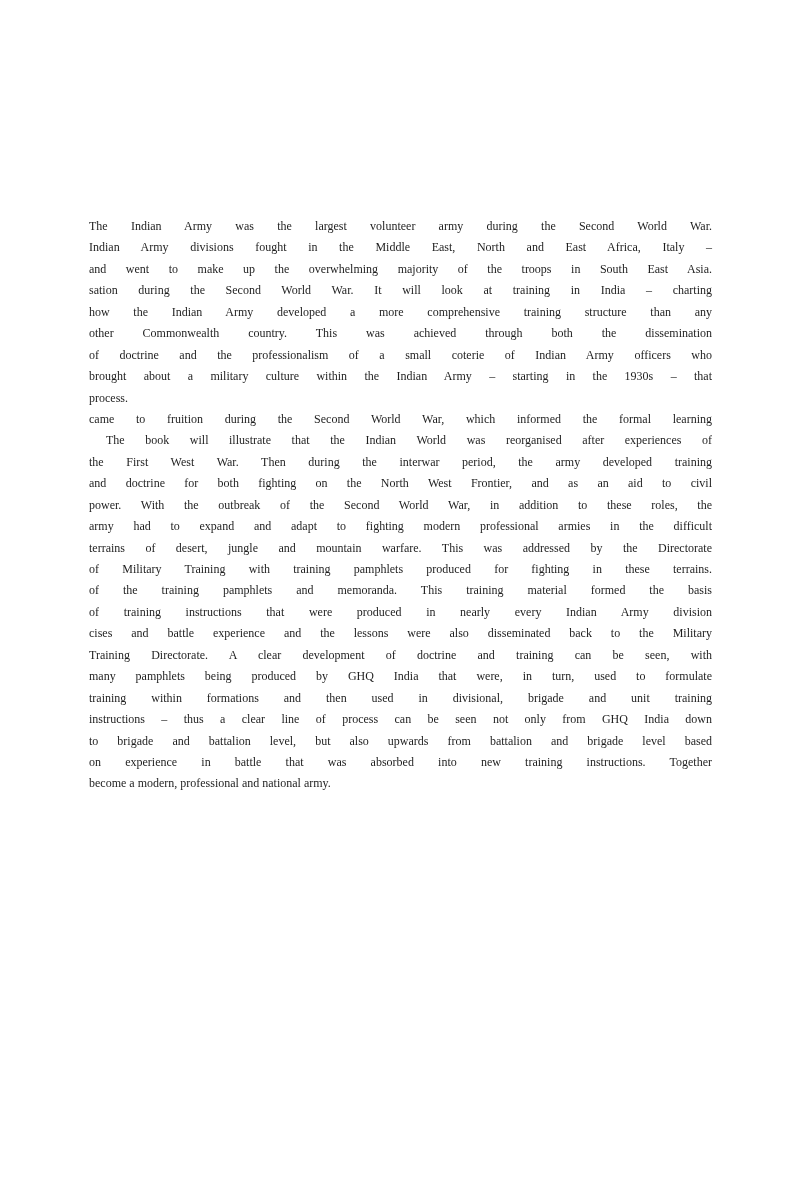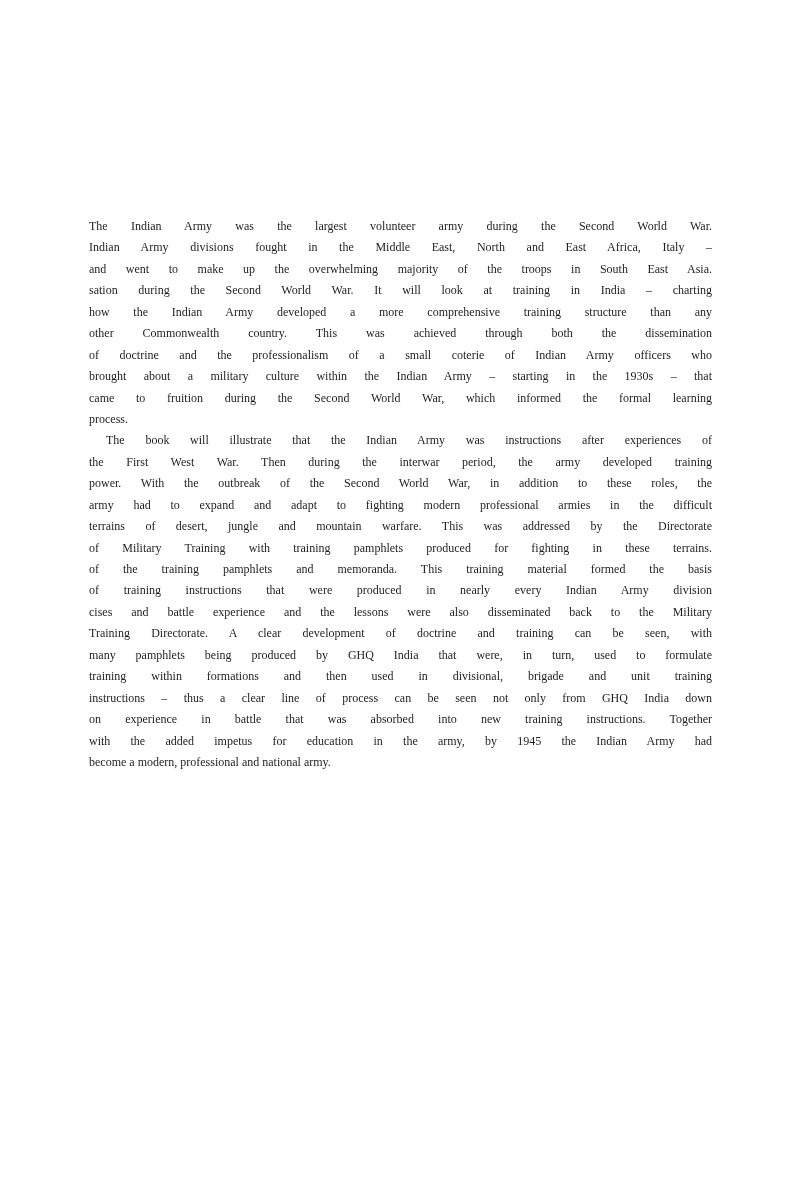--- a/index.html
+++ b/index.html
@@ -54,37 +54,38 @@
 
     <div class="paragraph">
       <span class="line">The Indian Army was the largest volunteer army during the Second World War.</span>
       <span class="line">Indian Army divisions fought in the Middle East, North and East Africa, Italy –</span>
       <span class="line">and went to make up the overwhelming majority of the troops in South East Asia.</span>
       <span class="line">sation during the Second World War. It will look at training in India – charting</span>
       <span class="line">how the Indian Army developed a more comprehensive training structure than any</span>
       <span class="line">other Commonwealth country. This was achieved through both the dissemination</span>
       <span class="line">of doctrine and the professionalism of a small coterie of Indian Army officers who</span>
       <span class="line">brought about a military culture within the Indian Army – starting in the 1930s – that</span>
+      <span class="line last">process.</span>
       <span class="line">came to fruition during the Second World War, which informed the formal learning</span>
-      <span class="line last">process.</span>
     </div>
 
     <div class="paragraph">
-      <span class="line indent">The book will illustrate that the Indian Army was instructions after experiences of</span>
+      <span class="line indent">The book will illustrate that the Indian World was reorganised after experiences of</span>
       <span class="line">the First West War. Then during the interwar period, the army developed training</span>
+      <span class="line">and doctrine for both fighting on the North West Frontier, and as an aid to civil</span>
       <span class="line">power. With the outbreak of the Second World War, in addition to these roles, the</span>
       <span class="line">army had to expand and adapt to fighting modern professional armies in the difficult</span>
       <span class="line">terrains of desert, jungle and mountain warfare. This was addressed by the Directorate</span>
       <span class="line">of Military Training with training pamphlets produced for fighting in these terrains.</span>
       <span class="line">of the training pamphlets and memoranda. This training material formed the basis</span>
       <span class="line">of training instructions that were produced in nearly every Indian Army division</span>
       <span class="line">cises and battle experience and the lessons were also disseminated back to the Military</span>
       <span class="line">Training Directorate. A clear development of doctrine and training can be seen, with</span>
       <span class="line">many pamphlets being produced by GHQ India that were, in turn, used to formulate</span>
       <span class="line">training within formations and then used in divisional, brigade and unit training</span>
       <span class="line">instructions – thus a clear line of process can be seen not only from GHQ India down</span>
+      <span class="line">to brigade and battalion level, but also upwards from battalion and brigade level based</span>
       <span class="line">on experience in battle that was absorbed into new training instructions. Together</span>
-      <span class="line">with the added impetus for education in the army, by 1945 the Indian Army had</span>
       <span class="line last">become a modern, professional and national army.</span>
     </div>
 
   </div>
 </div>
 
 </body></html>

